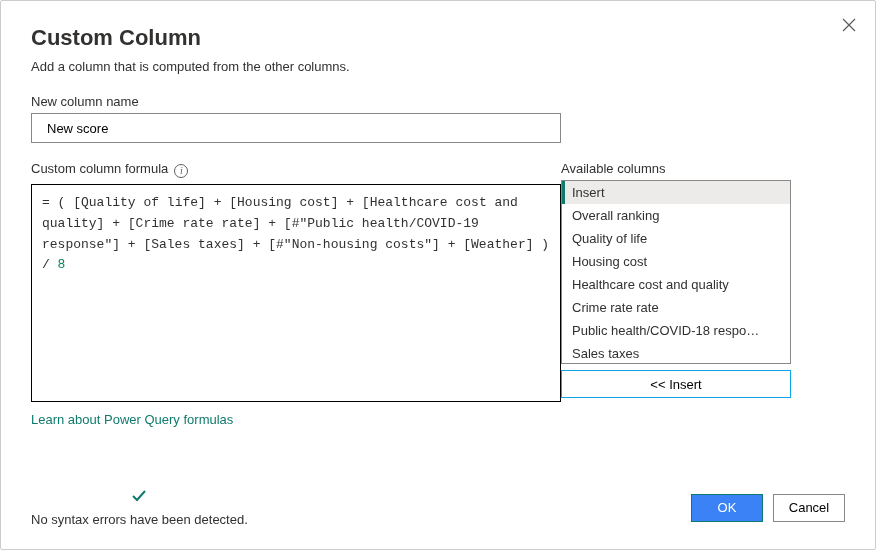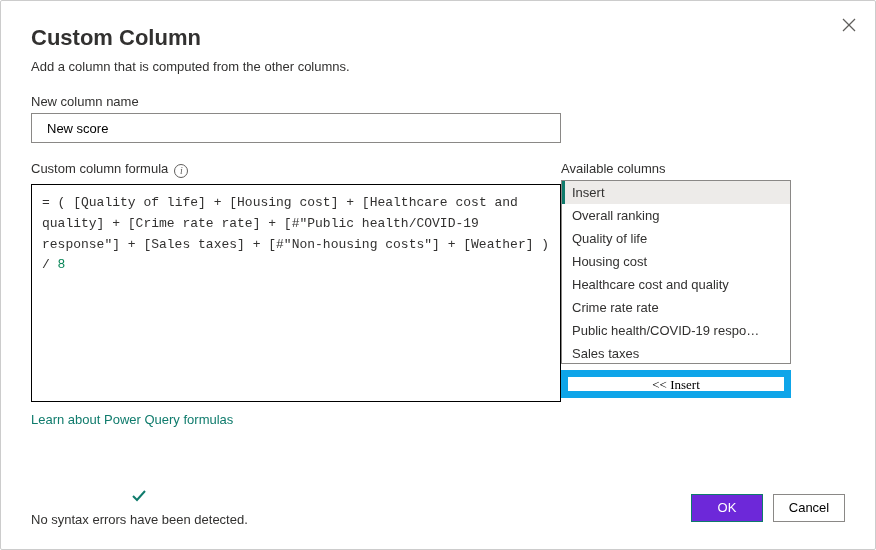--- a/index.html
+++ b/index.html
@@ -77,25 +77,24 @@
       text-overflow: ellipsis;
     }
     .columns-list .item.selected {
       background: #edebe9;
       border-left: 3px solid #0f7b6c;
       padding-left: 7px;
     }
     .insert-btn {
       width: 100%; height: 28px;
       margin-top: 6px;
-      border: 7px solid #0ea5e9;
+      border: 1px solid #0ea5e9;
       background: #fff;
       font-size: 13px;
       cursor: pointer;
-      font-family: Liberation Serif, serif;
     }
     .learn-link {
       display: inline-block;
       margin-top: 10px;
       color: #0f7b6c;
       font-size: 13px;
       text-decoration: none;
       cursor: pointer;
     }
     .footer {
@@ -113,21 +112,21 @@
     .actions { display: flex; gap: 10px; }
     .btn {
       min-width: 72px; height: 28px;
       padding: 0 14px;
       font-size: 13px;
       border: 1px solid #8a8886;
       background: #fff;
       cursor: pointer;
     }
     .btn.primary {
-      background: #6d28d9;
+      background: #3b82f6;
       border-color: #0f7b6c;
       color: #fff;
     }
     ::-webkit-scrollbar { width: 16px; }
     ::-webkit-scrollbar-track { background: #f3f2f1; }
     ::-webkit-scrollbar-thumb { background: #c8c6c4; }
     ::-webkit-scrollbar-button {
       height: 16px;
       background: #f3f2f1;
       display: block;
@@ -165,21 +164,21 @@
 
     <div class="right-col">
       <label class="field-label">Available columns</label>
       <div class="columns-list">
         <div class="item selected">Insert</div>
         <div class="item">Overall ranking</div>
         <div class="item">Quality of life</div>
         <div class="item">Housing cost</div>
         <div class="item">Healthcare cost and quality</div>
         <div class="item">Crime rate rate</div>
-        <div class="item">Public health/COVID-19 respo…</div>
+        <div class="item">Public health/COVID-18 respo…</div>
         <div class="item">Sales taxes</div>
       </div>
       <button class="insert-btn">&lt;&lt; Insert</button>
     </div>
   </div>
 
   <div class="footer">
     <div class="status">
       <svg class="check-icon" viewBox="0 0 16 16">
           <polyline points="2,8 6,12 14,3" fill="none" stroke="#0f7b6c" stroke-width="2"></polyline>

